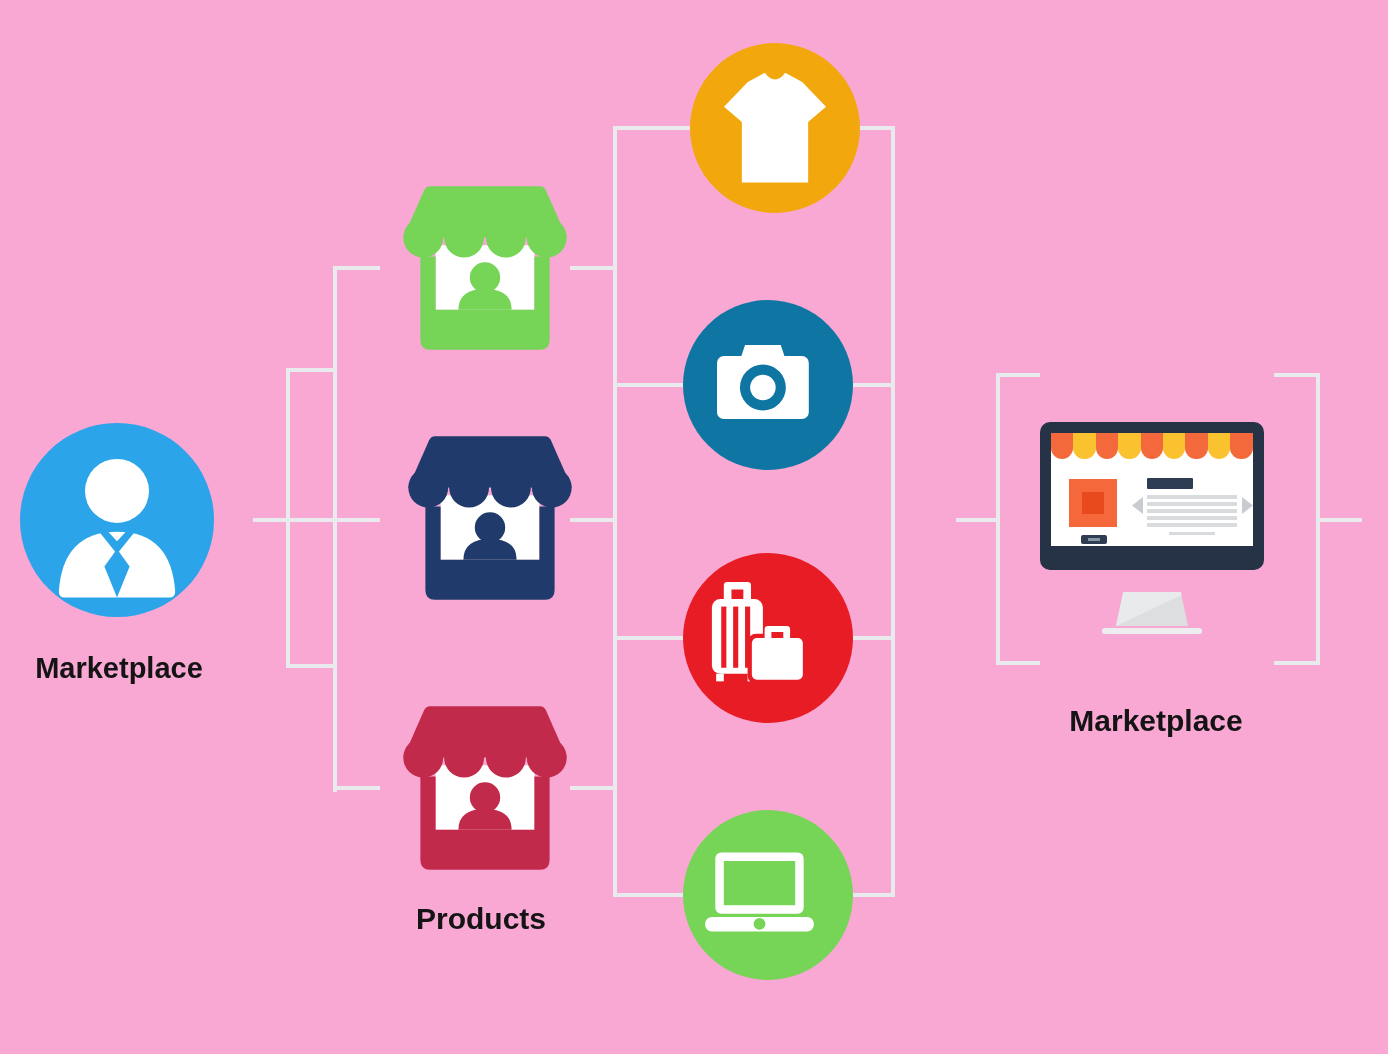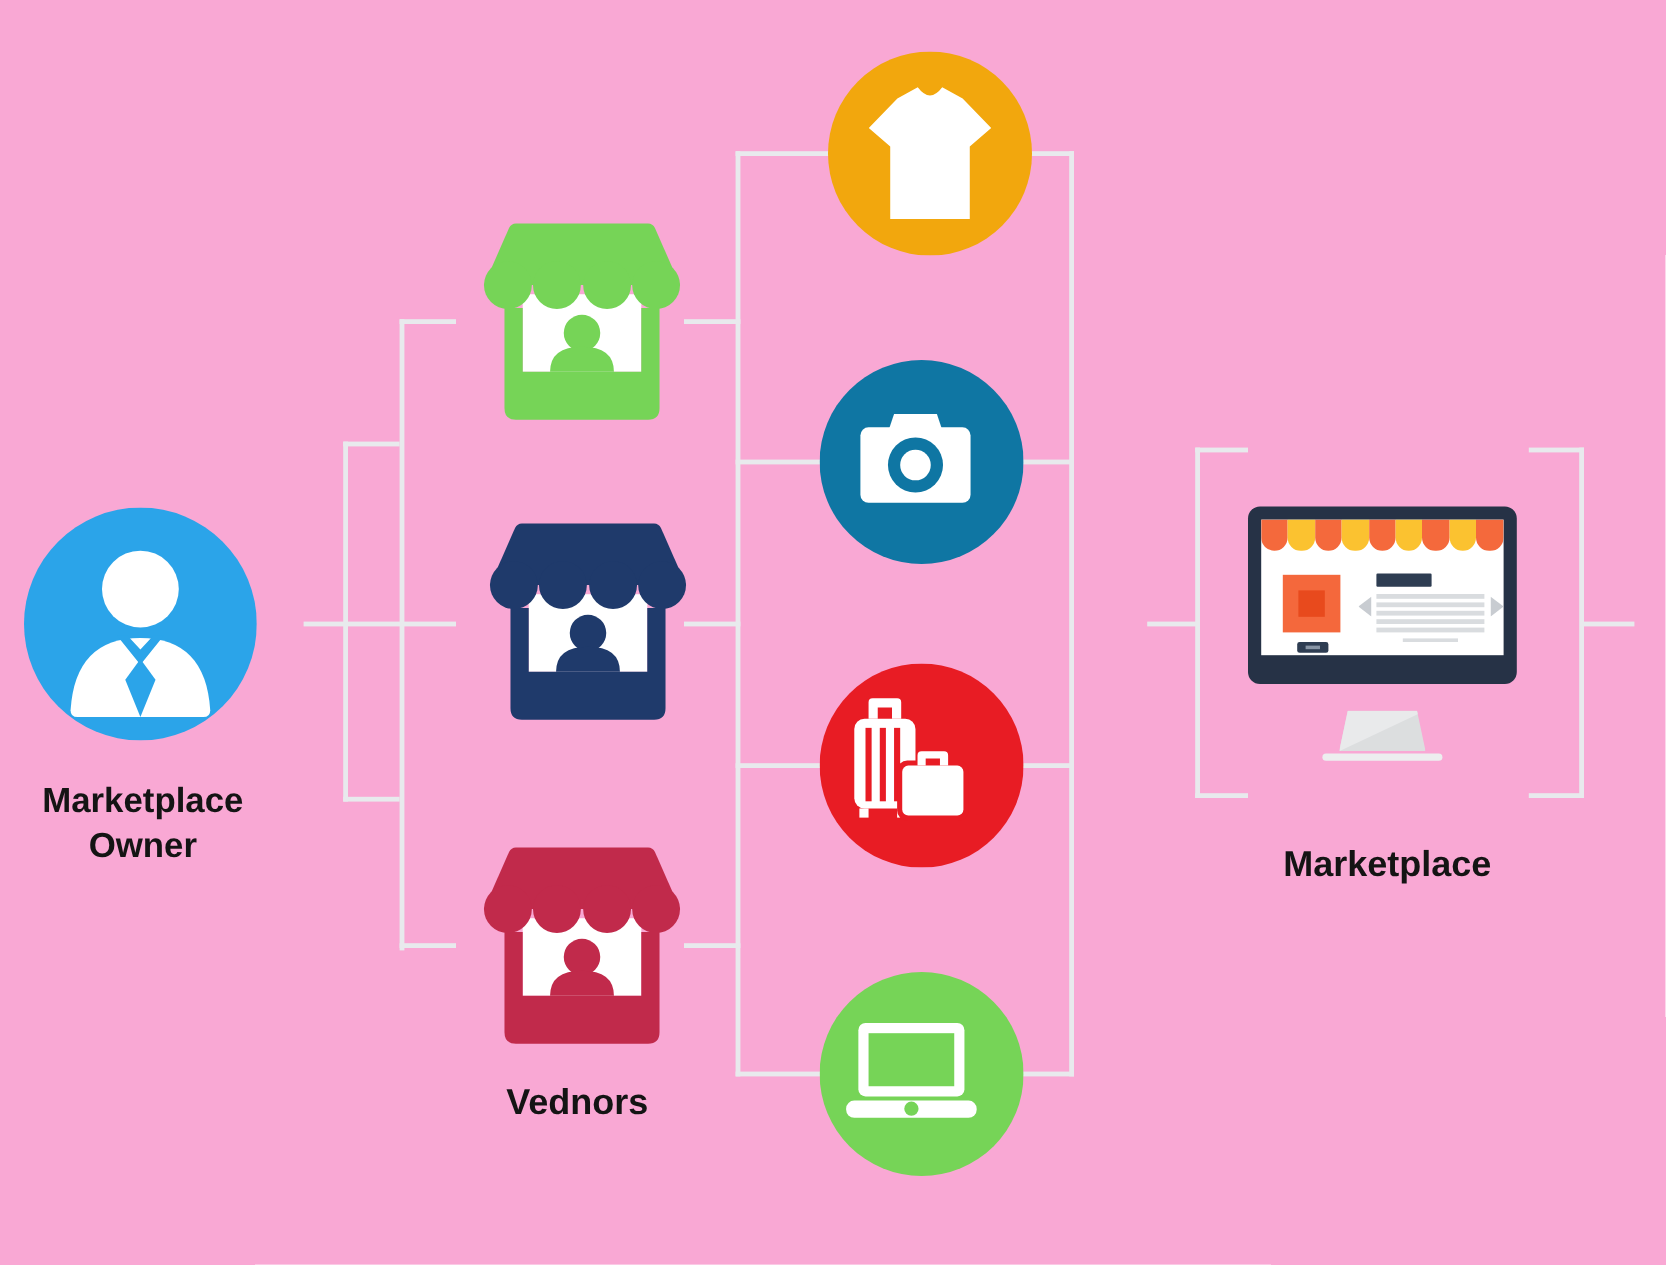--- a/index.html
+++ b/index.html
@@ -63,21 +63,20 @@
     <svg viewBox="0 0 100 100">
       <circle cx="50" cy="50" r="50" fill="#2BA4E9"></circle>
       <circle cx="50" cy="35" r="16.5" fill="#ffffff"></circle>
       <path d="M20,87 Q22,56 50,56 Q78,56 80,87 Q80,90 77,90 L23,90 Q20,90 20,87 Z" fill="#ffffff"></path>
       <path d="M40,55 L50,67.5 L60,55 L55.5,55 L50,61 L44.5,55 Z" fill="#2BA4E9"></path>
       <path d="M50,65 L43.5,74 L50,90 L56.5,74 Z" fill="#2BA4E9"></path>
     </svg>
   </div>
   <div class="lbl" style="left:0px;top:650px;width:238px;font-size:29px;line-height:37px;">
     <div>Marketplace</div>
-    <div>Owner</div>
   </div>
 
   <div class="node" style="left:390px;top:173px;width:190px;height:190px;">
     <svg viewBox="0 0 100 100">
       <rect x="24" y="38" width="52" height="34" fill="#ffffff"></rect>
       <g fill="#76D457">
         <path d="M21,7 H79 Q81,7 82,9 L93,34 H7 L18,9 Q19,7 21,7 Z"></path>
         <circle cx="17.5" cy="34" r="10.5"></circle>
           <circle cx="39" cy="34" r="10.5"></circle>
         <circle cx="61" cy="34" r="10.5"></circle>
@@ -111,21 +110,21 @@
         <circle cx="17.5" cy="34" r="10.5"></circle>
           <circle cx="39" cy="34" r="10.5"></circle>
         <circle cx="61" cy="34" r="10.5"></circle>
           <circle cx="82.5" cy="34" r="10.5"></circle>
         <path d="M16,44 H24 V72 H76 V44 H84 V88 Q84,93 79,93 H21 Q16,93 16,88 Z"></path>
         <circle cx="50" cy="55" r="8"></circle>
         <path d="M36,72 Q36,61 50,61 Q64,61 64,72 Z"></path>
       </g>
     </svg>
   </div>
-  <div class="lbl" style="left:360px;top:902px;width:242px;font-size:30px;">Vednors</div>
+  <div class="lbl" style="left:360px;top:902px;width:242px;font-size:30px;">Products</div>
 
   <div class="node" style="left:690px;top:43px;width:170px;height:170px;">
     <svg viewBox="0 0 100 100">
       <circle cx="50" cy="50" r="50" fill="#F2A70D"></circle>
       <path d="M34,23 L44,17.5 Q50,25.5 56,17.5 L66,23 L80,37.5 L69.5,46.5 L69.5,82 L30.5,82 L30.5,46.5 L20,37.5 Z" fill="#ffffff"></path>
     </svg>
   </div>
   <div class="node" style="left:683px;top:300px;width:170px;height:170px;">
     <svg viewBox="0 0 100 100">
       <circle cx="50" cy="50" r="50" fill="#0F76A3"></circle>

